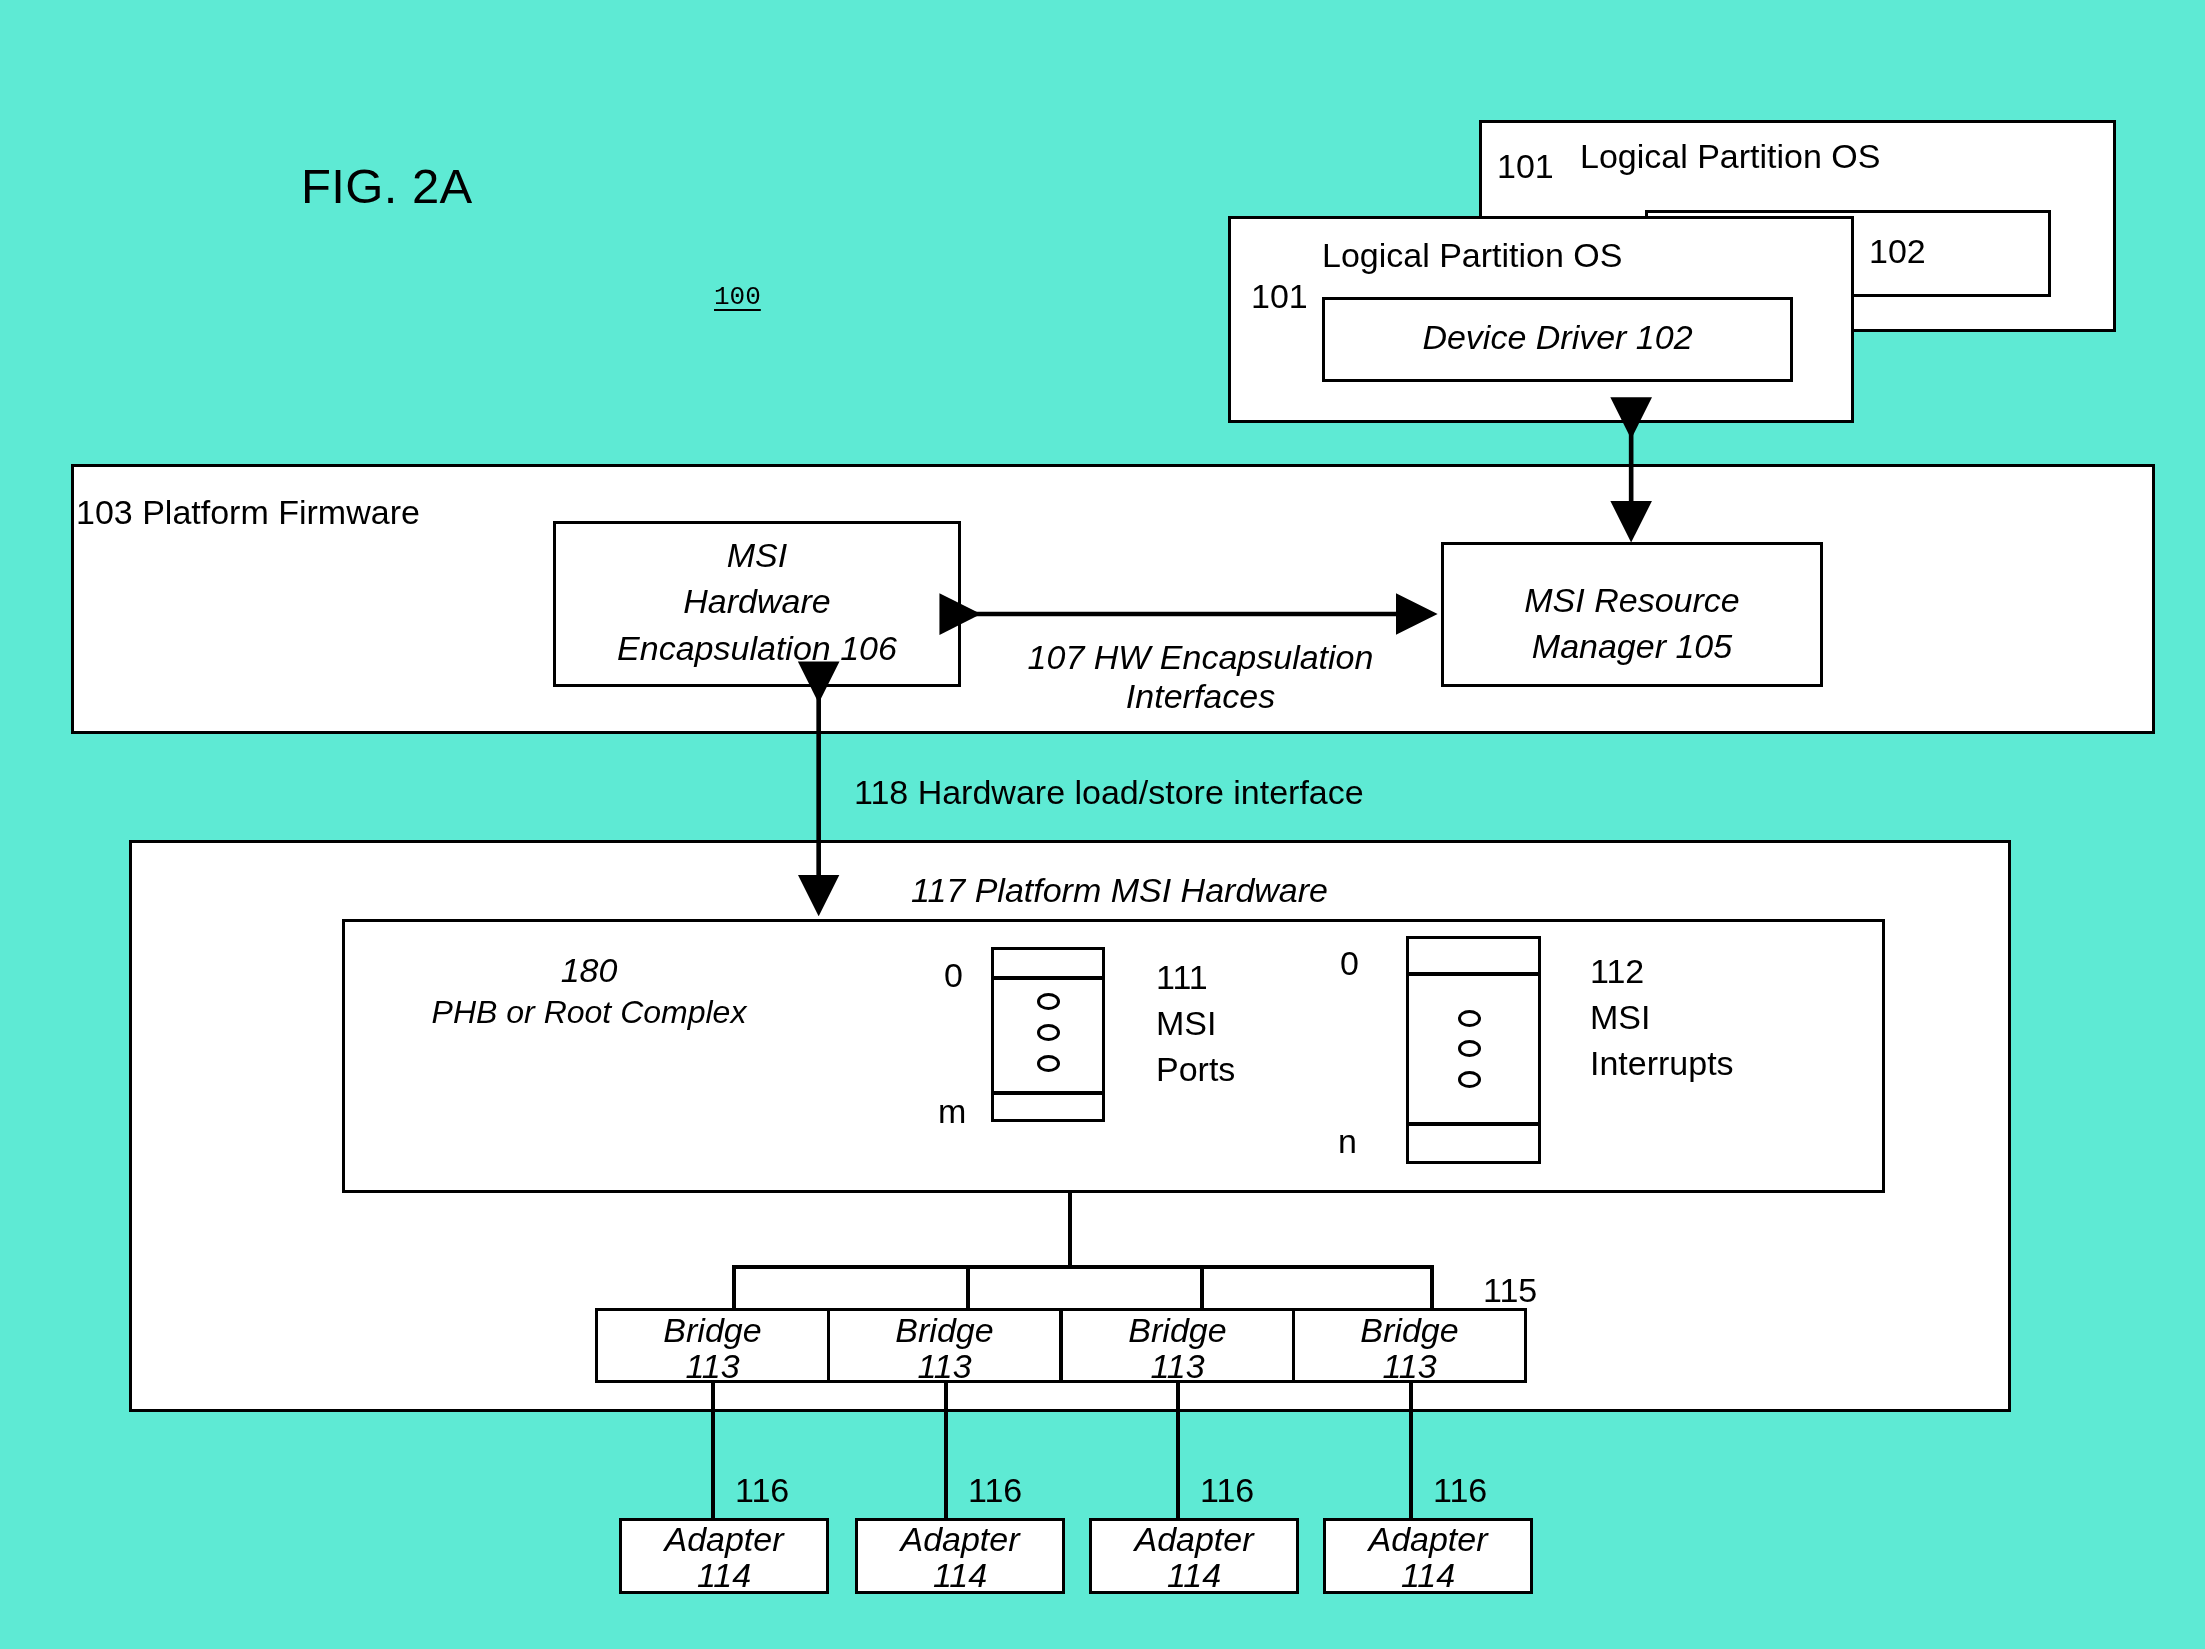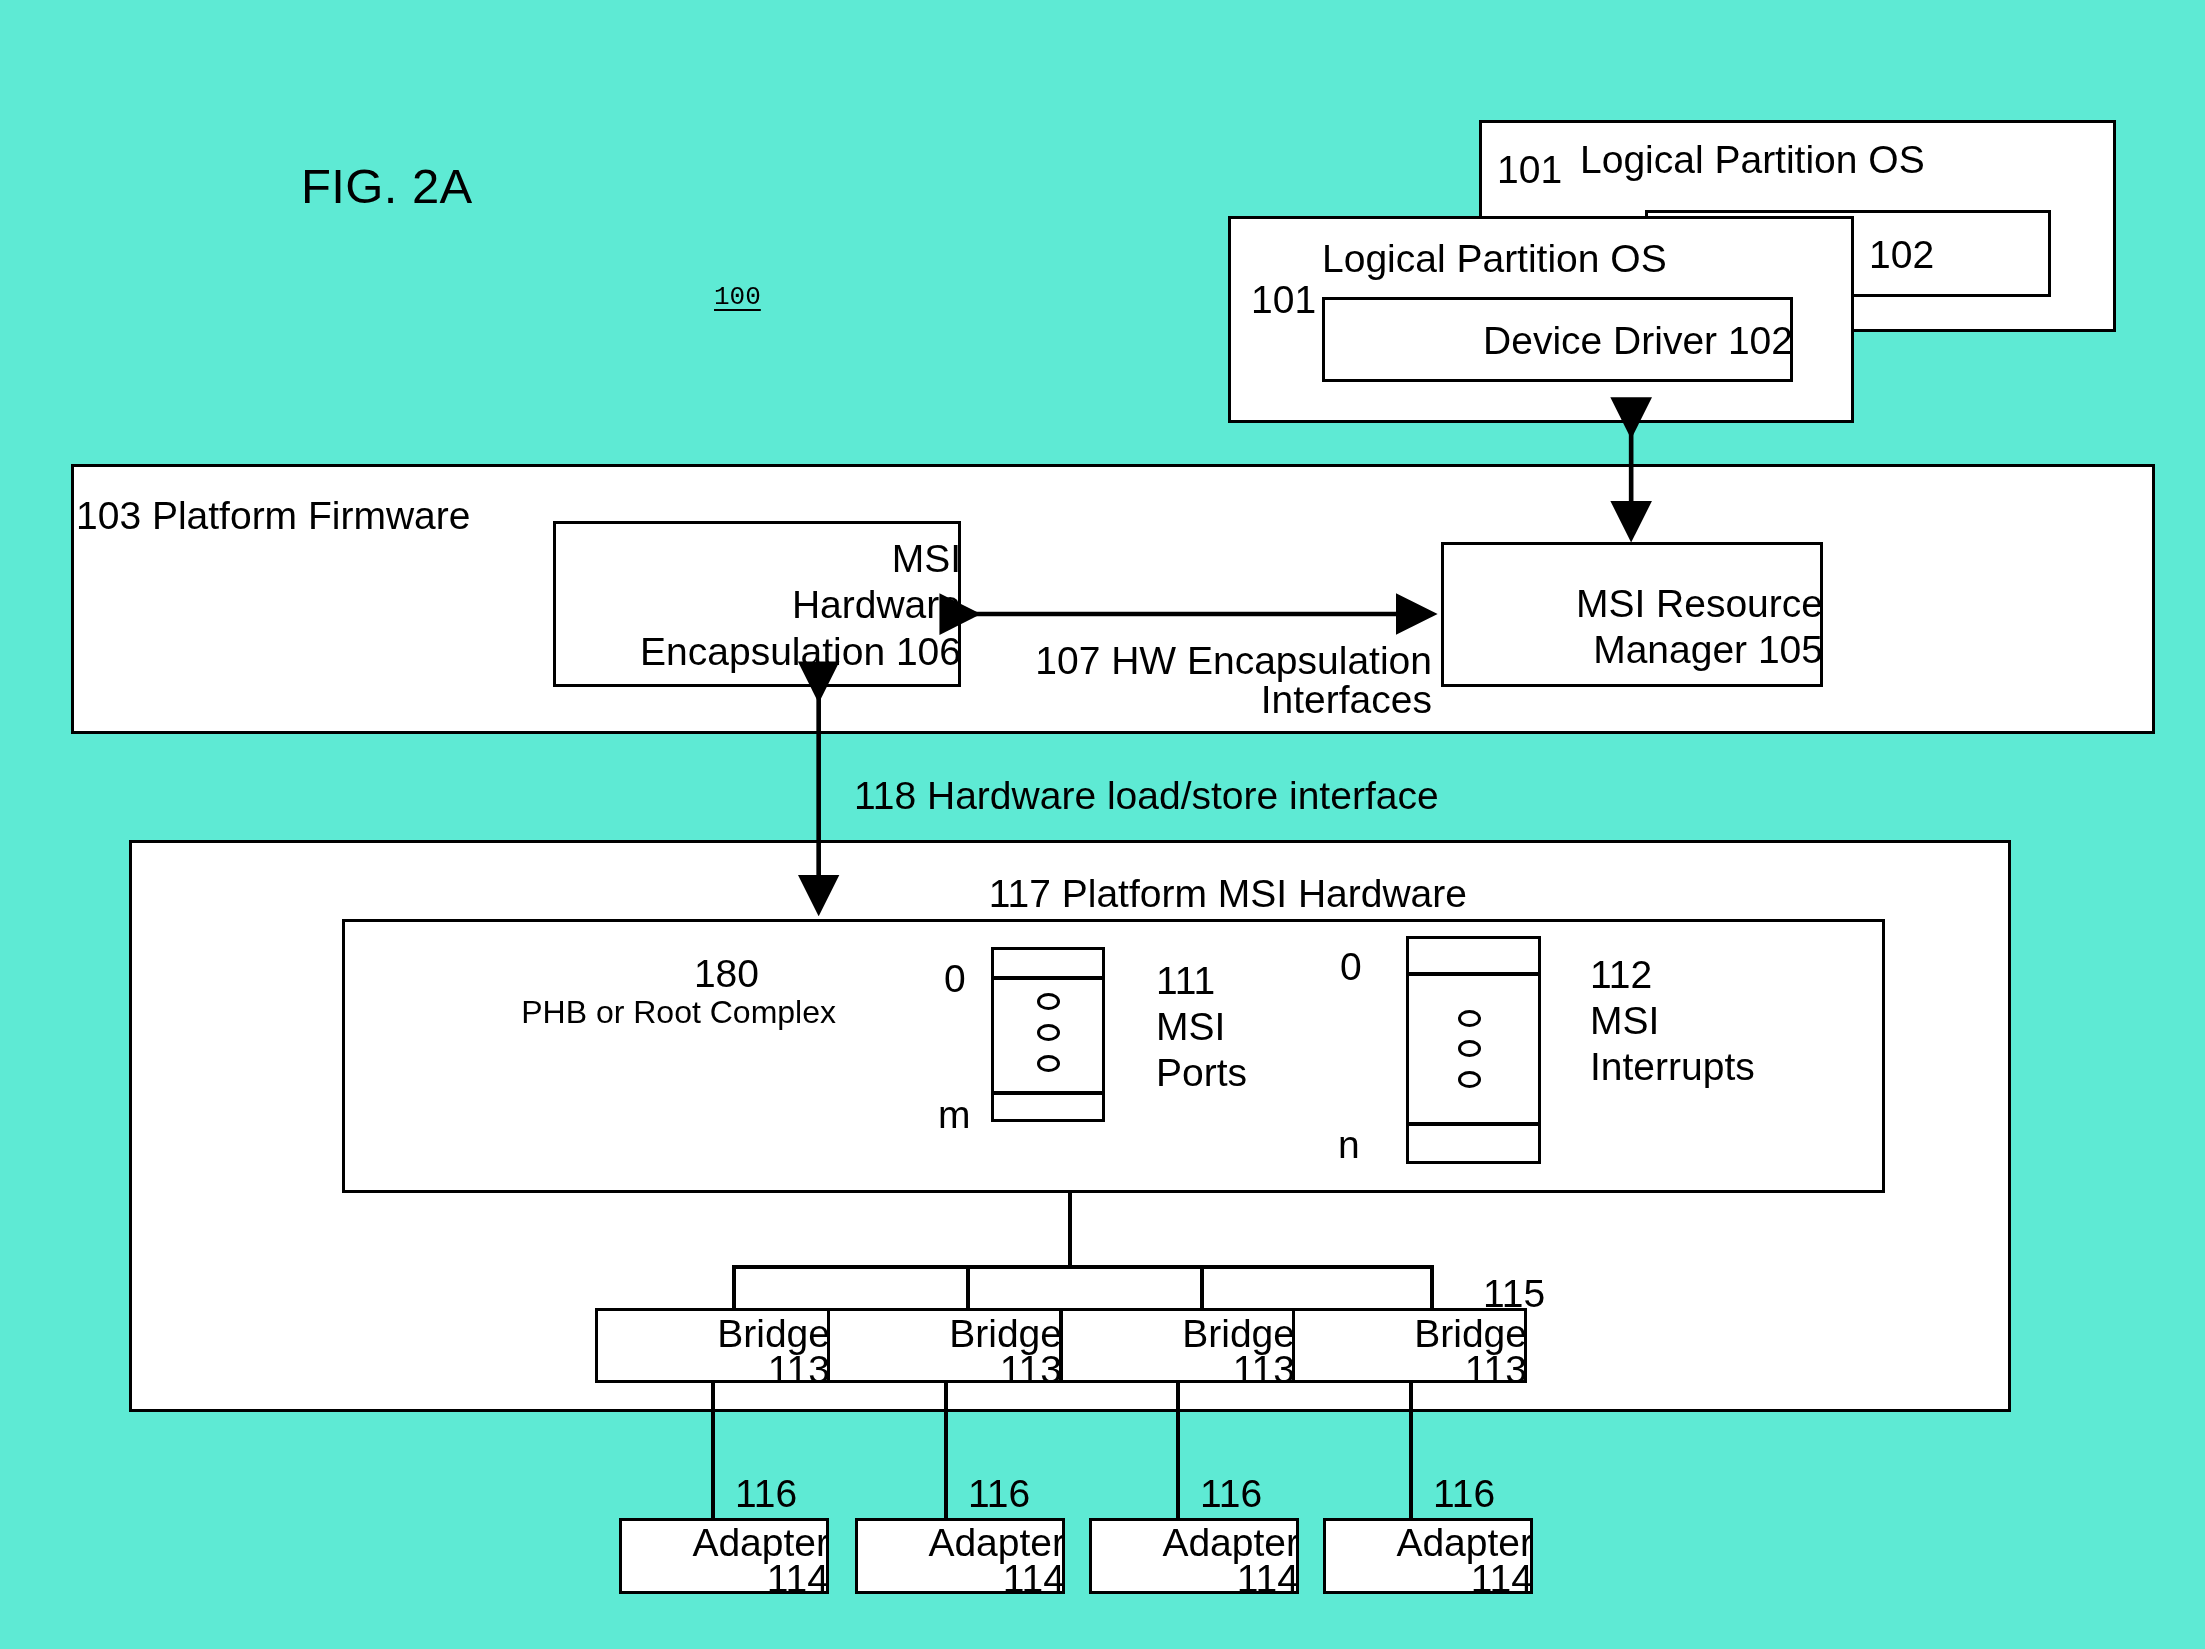--- a/index.html
+++ b/index.html
@@ -25,21 +25,22 @@
     border: 3.9px solid #000;
     background: #fff;
   }
   .lbl {
     position: absolute;
     white-space: pre;
     line-height: 1.16;
     color: #000;
   }
   .ctr {
-    text-align: right;
+    text-align: center;
+    font-style: italic;
   }
   .hline {
     position: absolute;
     background: #000;
     height: 3.9px;
   }
   .vline {
     position: absolute;
     background: #000;
     width: 3.9px;
@@ -47,21 +48,21 @@
   .fig-title {
     font-size: 49px;
     letter-spacing: 0.4px;
   }
   .ref-100 {
     font-size: 26px;
     text-decoration: underline;
     text-underline-offset: 5.4px;
     font-family: Liberation Mono, monospace;
   }
-  .t-big { font-size: 39px; }
+  .t-big { font-size: 34px; }
   .t-mid { font-size: 32px; }
   svg.arrowlayer {
     position: absolute;
     left: 0;
     top: 0;
     width: 2205px;
     height: 1649px;
     overflow: visible;
     pointer-events: none;
   }

